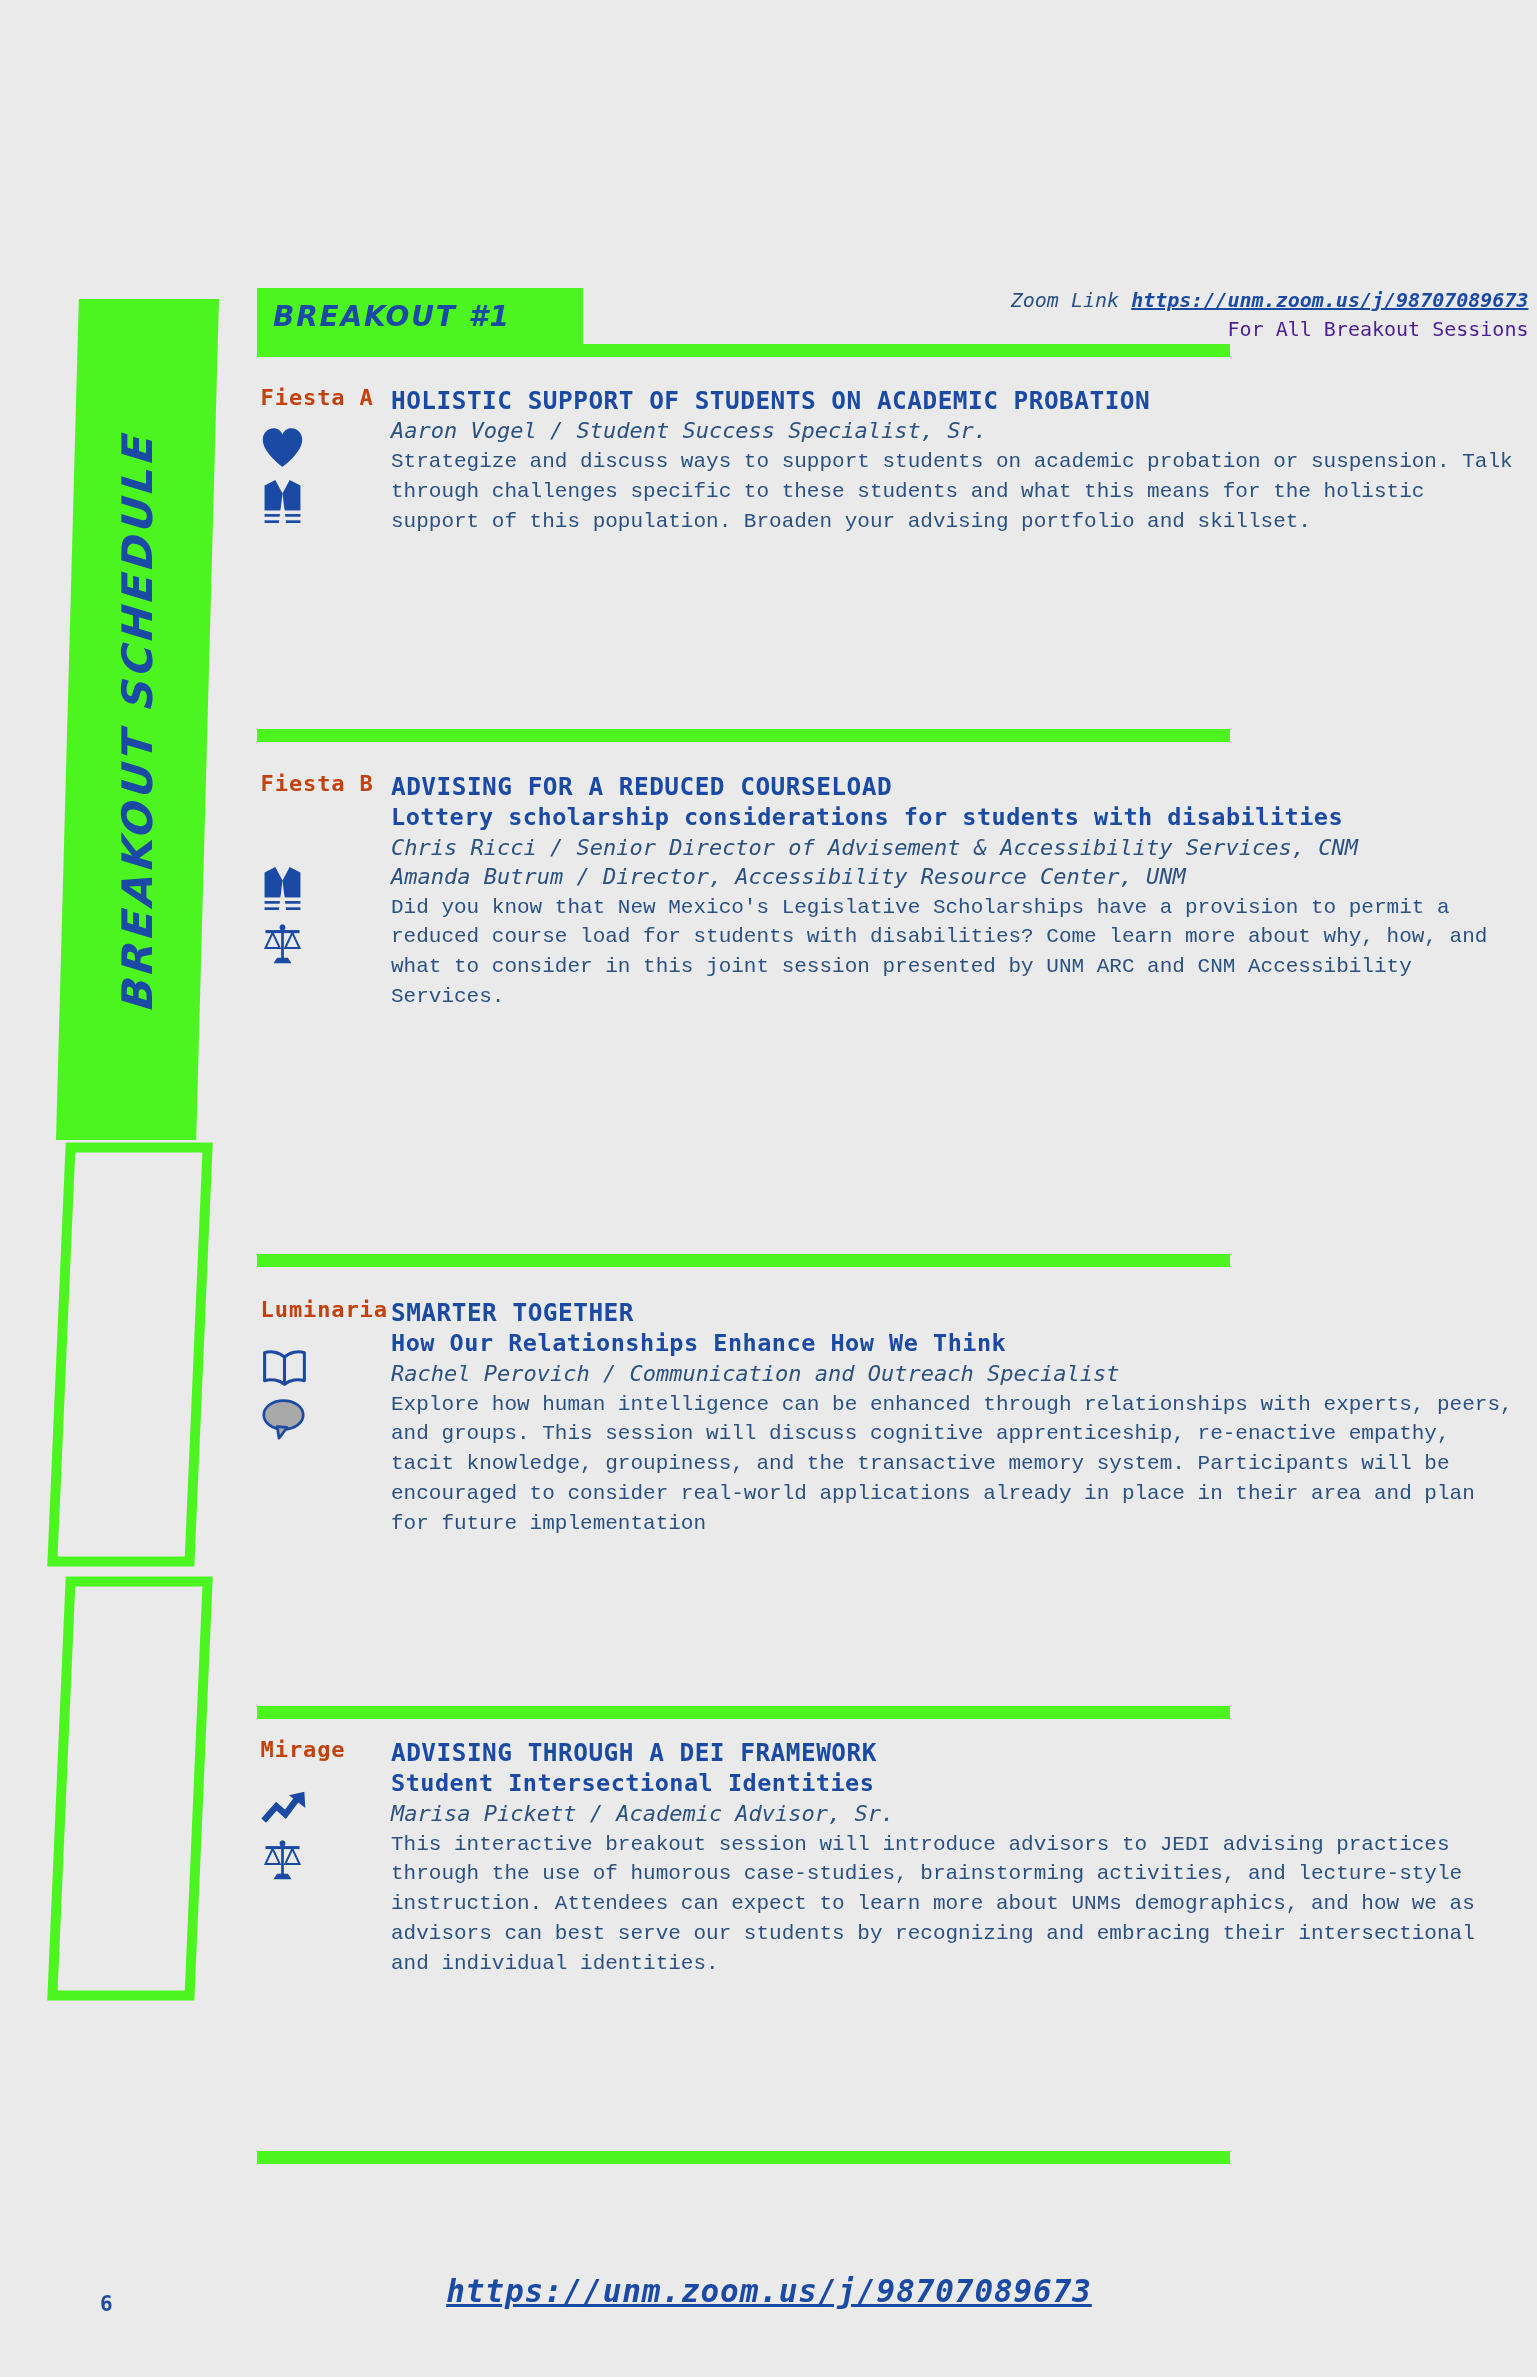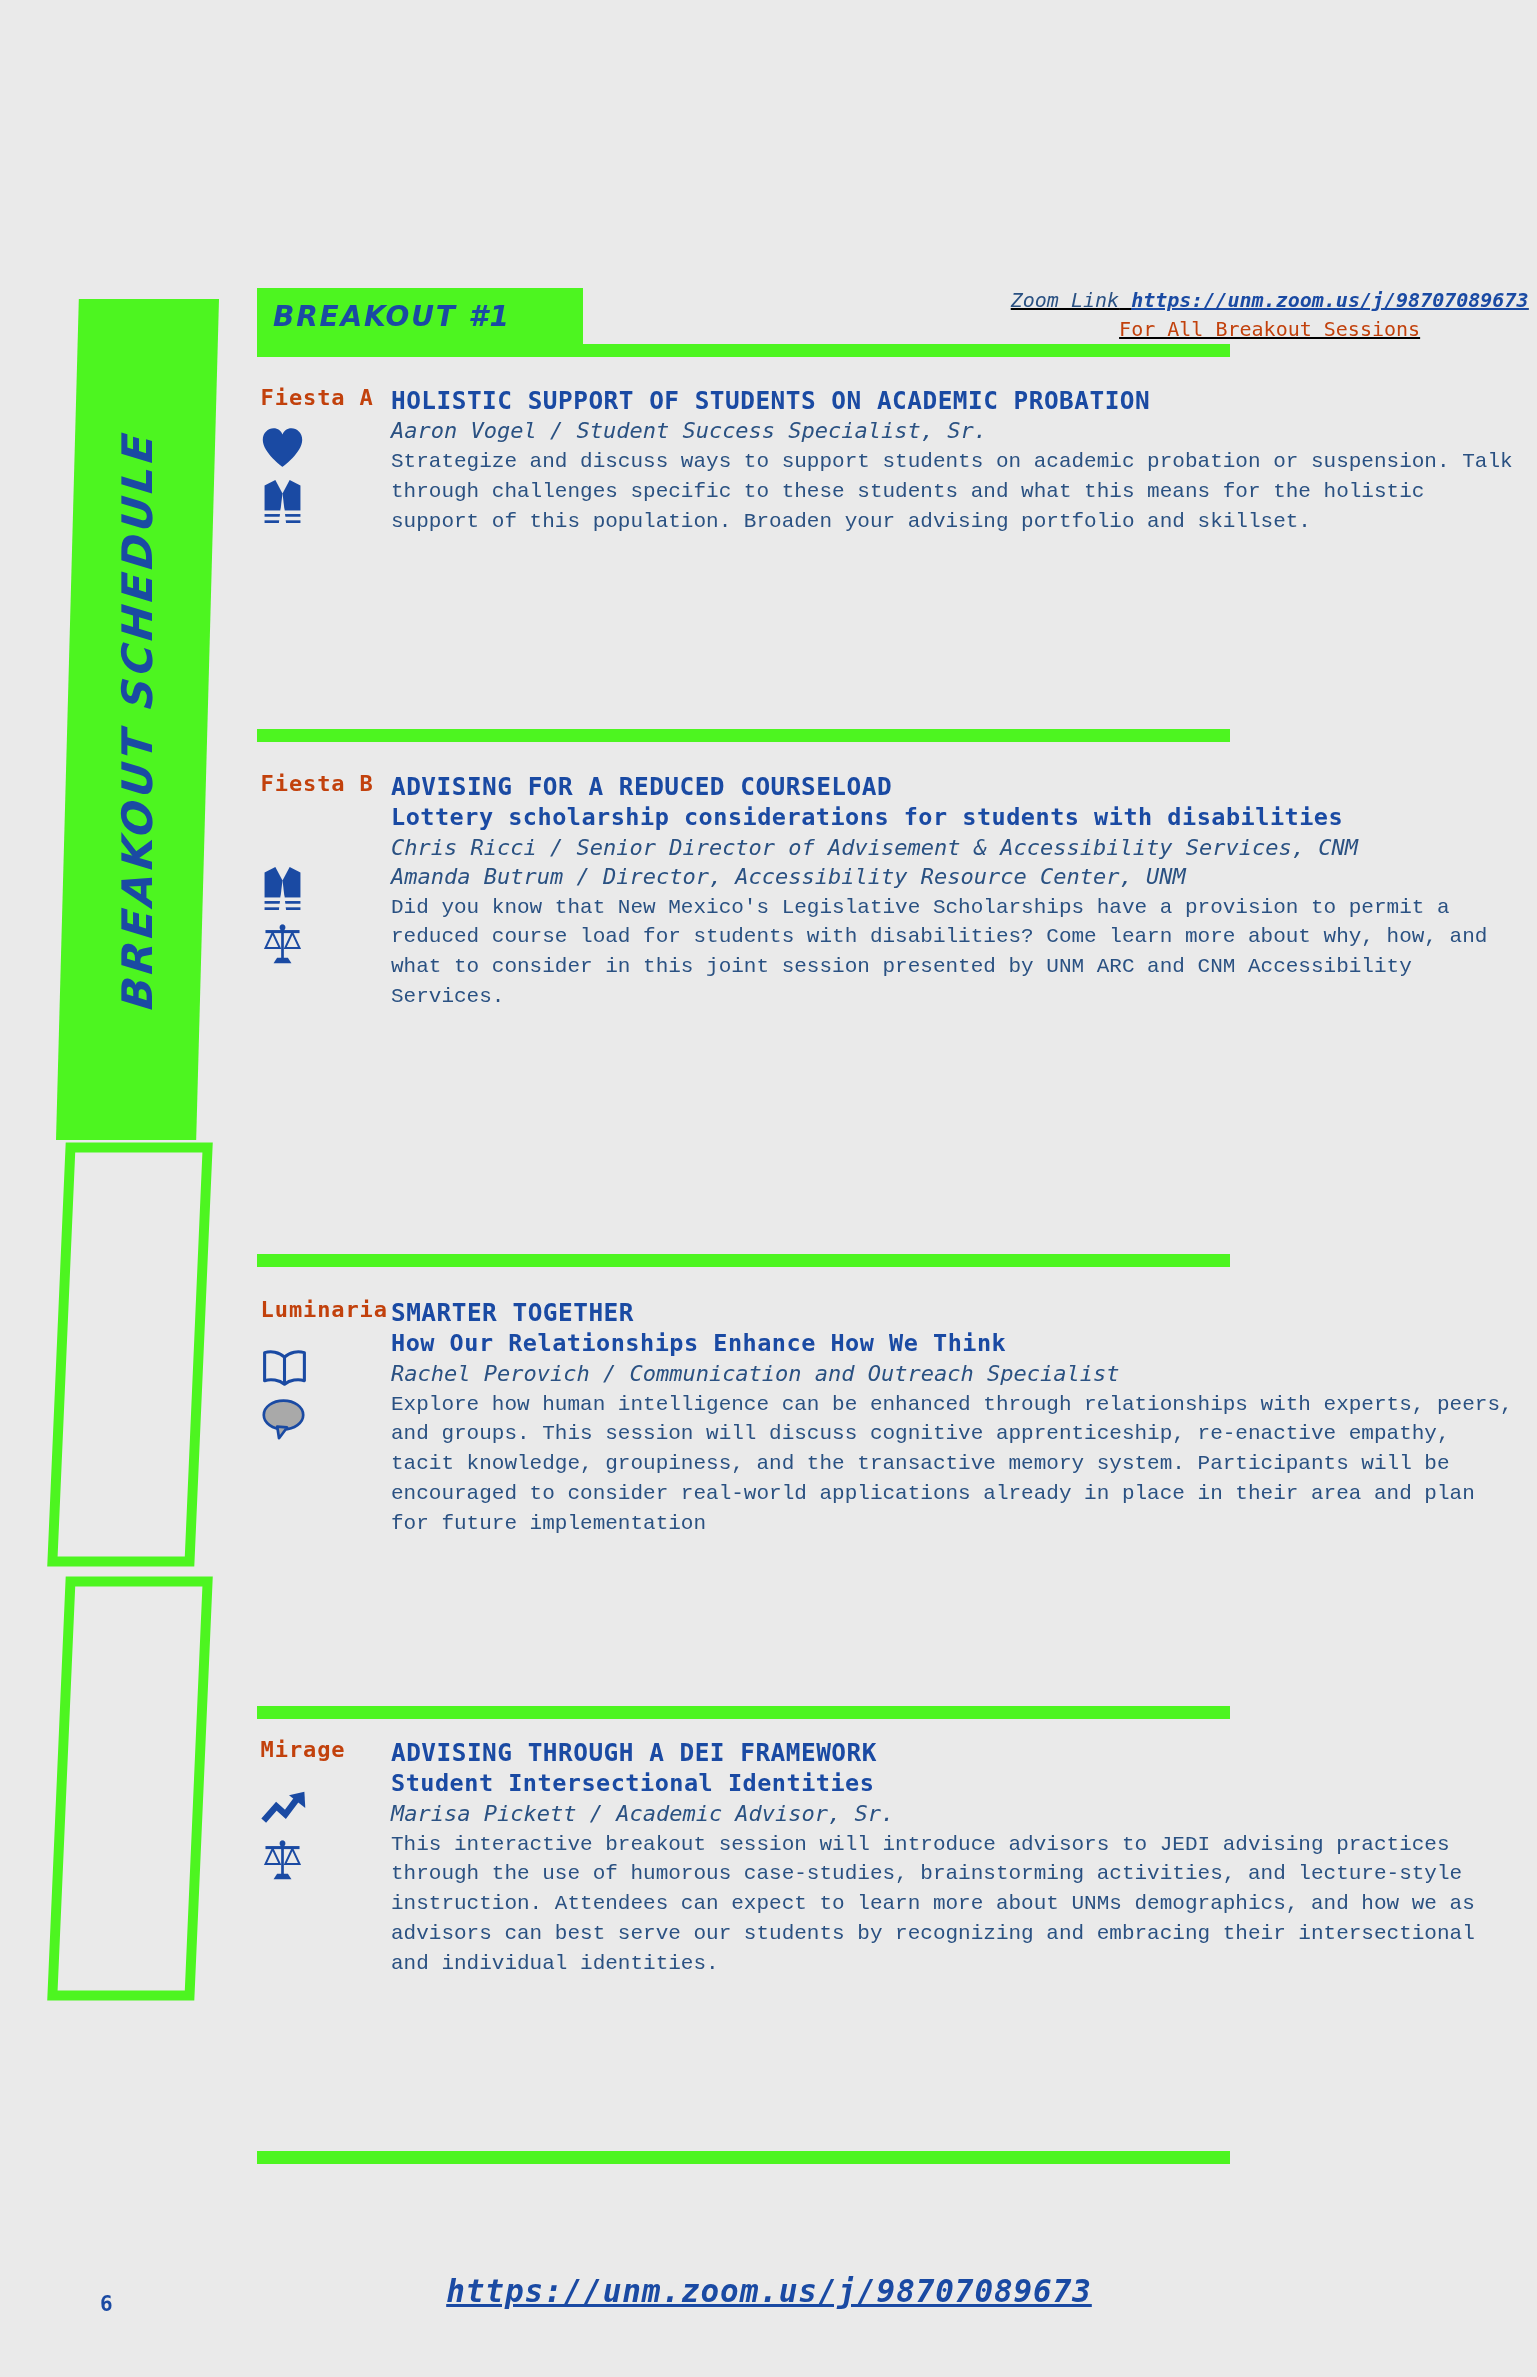--- a/index.html
+++ b/index.html
@@ -99,33 +99,32 @@
     left: 0;
     top: 56px;
     width: 973px;
     height: 12.7px;
     background: #4df520;
   }
   #hdr .zoomblock {
     position: absolute;
     right: -23.5px;
     top: -1.8px;
-    text-align: center;
+    text-align: right;
     line-height: 1.42;
-    text-decoration: underline;
   }
   .zl-row { white-space: nowrap; font-size: 20px; color: #2a5182; }
   .zl-row .lbl { font-style: italic; }
   .zl-row .lnk {
     font-style: italic;
     font-weight: bold;
     color: #1a4aa3;
     text-decoration: underline;
   }
-  .zl-sub { font-size: 20px; color: #c2410c; white-space: nowrap; }
+  .zl-sub { font-size: 20px; color: #4c1d95; white-space: nowrap; }
 
   
   .sep {
     position: absolute;
     left: 0;
     width: 973px;
     height: 12.7px;
     background: #4df520;
   }
 

